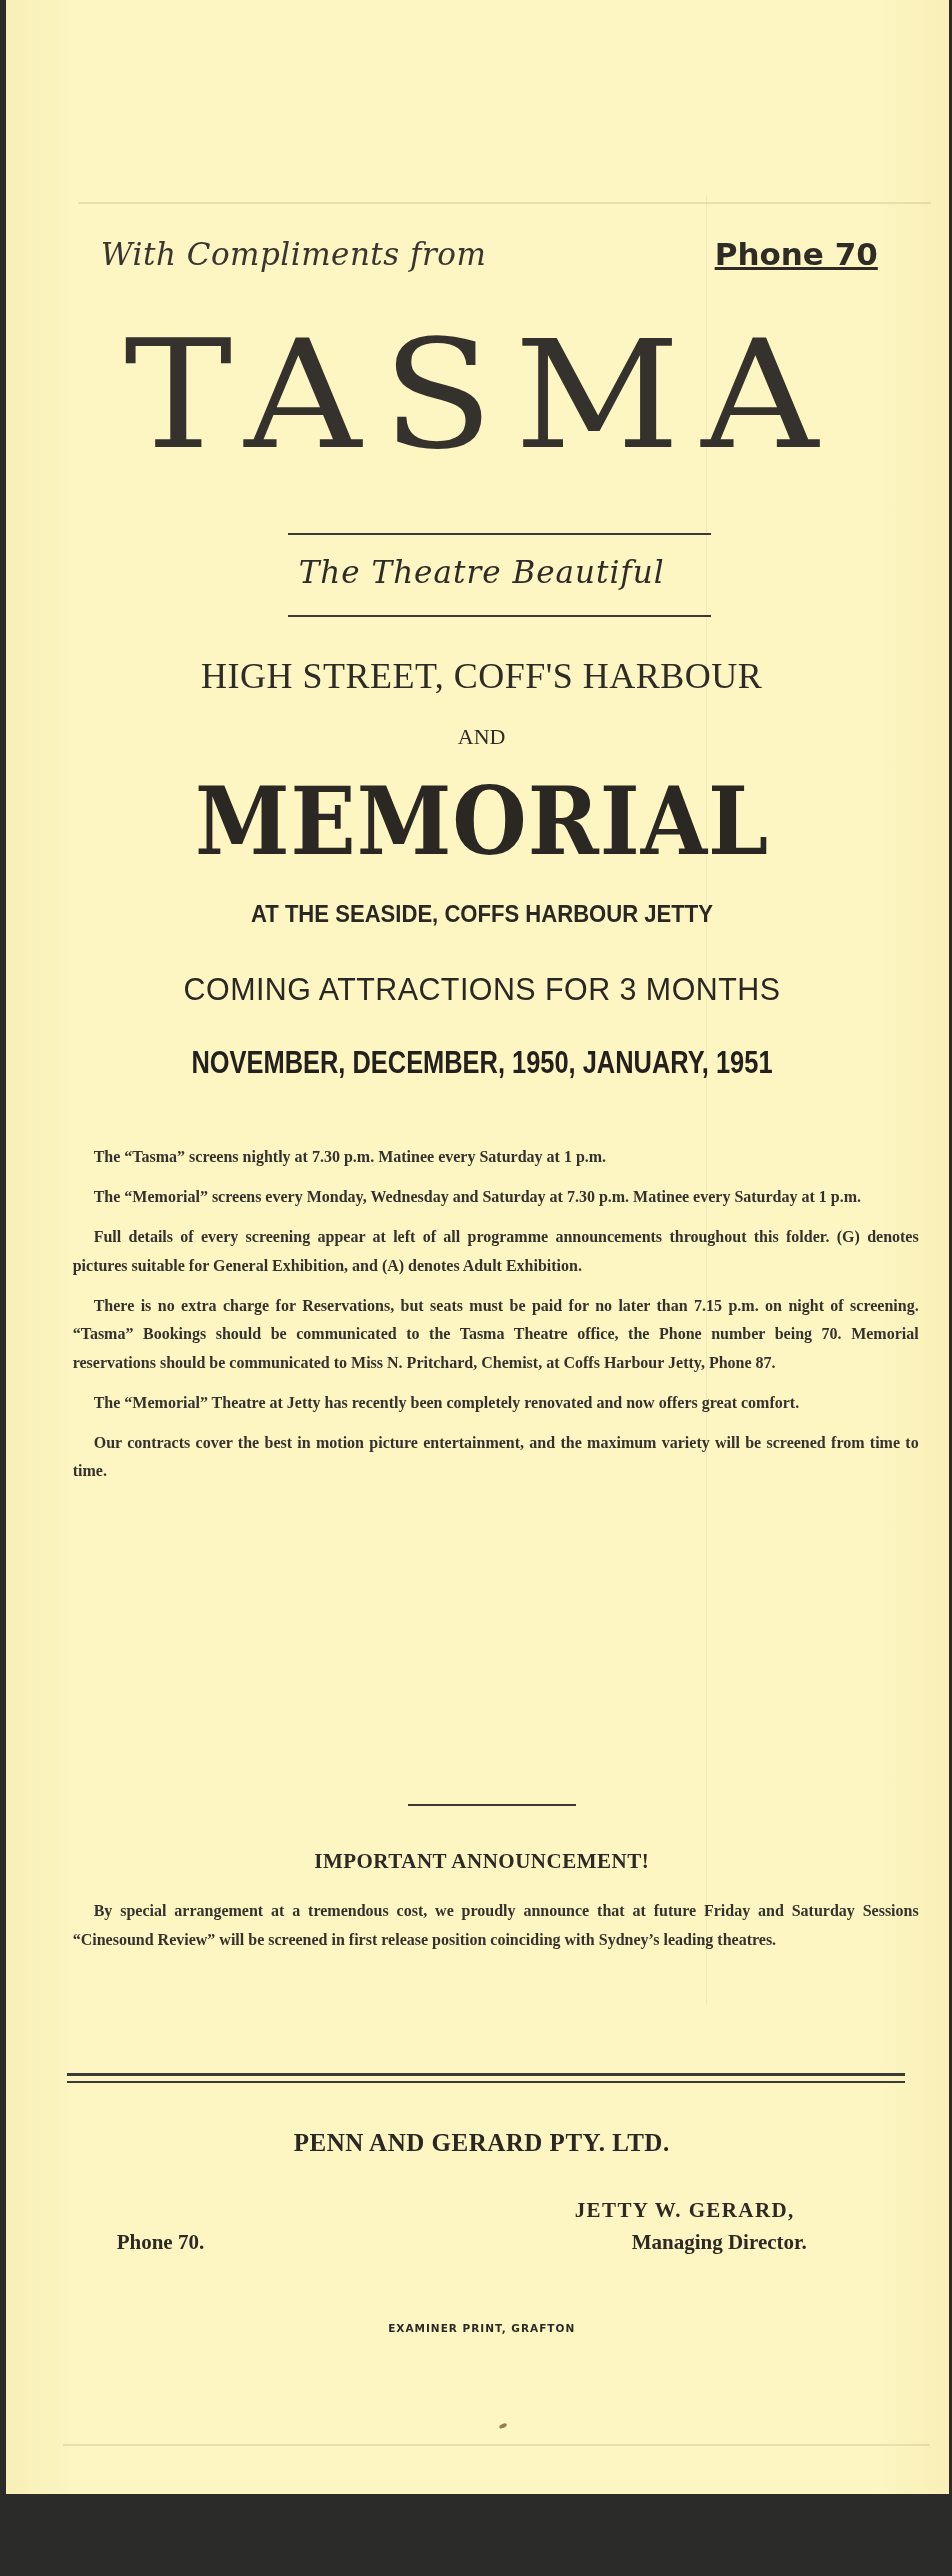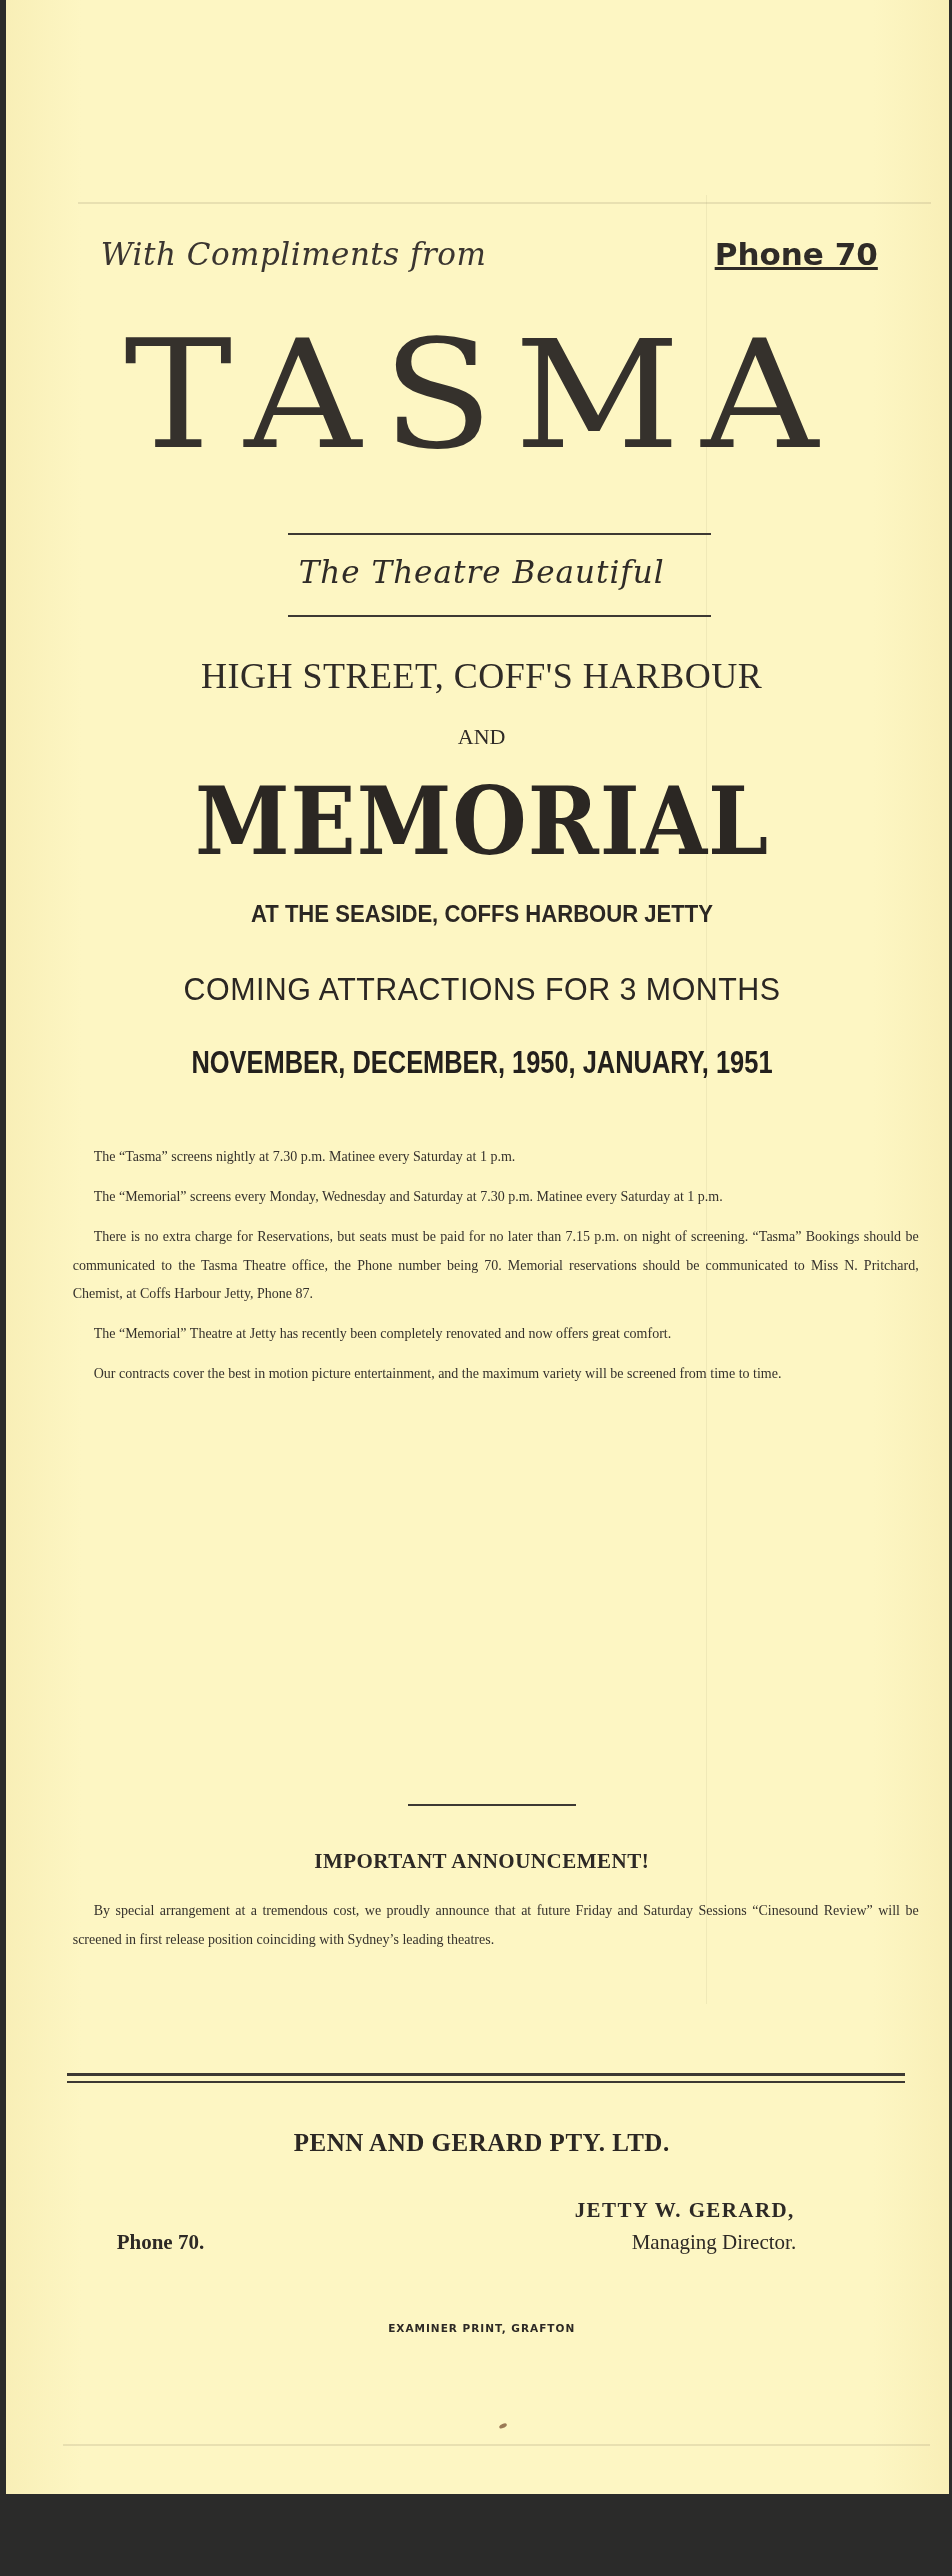--- a/index.html
+++ b/index.html
@@ -69,22 +69,22 @@
       font-family: "Liberation Sans", sans-serif; font-size: 32px;
       color: #2b2723; letter-spacing: 0.5px; transform: scaleX(0.95);
     }
     .months {
       left: 0; width: 952px; top: 1045px; text-align: center;
       font-family: "Liberation Sans", sans-serif; font-weight: bold;
       font-size: 31px; color: #23201d; transform: scaleX(0.82);
     }
     .body-text {
       position: absolute; left: 67px; width: 846px;
-      font-family: "Liberation Serif", serif; font-weight: normal;
-      font-size: 14px; line-height: 28.6px; color: #35312c;
+      font-family: "Liberation Serif", serif; font-weight: bold;
+      font-size: 16px; line-height: 28.6px; color: #35312c;
       text-align: justify; text-indent: 21px;
     }
     .body-text p { margin: 0 0 11.4px 0; }
     .ann-title {
       left: 0; width: 952px; top: 1849px; text-align: center;
       font-family: "Liberation Serif", serif; font-weight: bold;
       font-size: 21px; color: #2d2925; letter-spacing: 0.5px;
     }
     .company {
       left: 0; width: 952px; top: 2082px; text-align: center;
@@ -96,21 +96,21 @@
       font-family: "Liberation Serif", serif; font-weight: bold;
       font-size: 21px; color: #2d2925; letter-spacing: 1.4px;
     }
     .phone-bottom {
       left: 67px; top: 2230px;
       font-family: "Liberation Serif", serif; font-weight: bold;
       font-size: 21px; color: #2d2925; margin-left: 44px;
     }
     .title-role {
       left: 626px; top: 2230px;
-      font-family: "Liberation Serif", serif; font-weight: normal;
+      font-family: "Liberation Serif", serif; font-weight: bold;
       font-size: 21px; color: #2d2925;
     }
     .printer {
       left: 0; width: 952px; top: 2322px; text-align: center;
       font-family: "DejaVu Sans", sans-serif; font-weight: bold;
       font-size: 10.5px; color: #2d2925; letter-spacing: 1px;
     }
     .stain {
       position: absolute; left: 493px; top: 2424px; width: 7.6px; height: 3.8px;
       background: #9a7a55; border-radius: 50%; transform: rotate(-25deg);
@@ -139,20 +139,21 @@
 
   <div class="abs memorial">MEMORIAL</div>
   <div class="abs seaside">AT THE SEASIDE, COFFS HARBOUR JETTY</div>
 
   <div class="abs coming">COMING ATTRACTIONS FOR 3 MONTHS</div>
   <div class="abs months">NOVEMBER, DECEMBER, 1950, JANUARY, 1951</div>
 
   <div class="body-text" style="top:1143px;">
     <p>The “Tasma” screens nightly at 7.30 p.m. Matinee every Saturday at 1 p.m.</p>
     <p>The “Memorial” screens every Monday, Wednesday and Saturday at 7.30 p.m. Matinee every Saturday at 1 p.m.</p>
+    <p>Full details of every screening appear at left of all programme announcements throughout this folder. (G) denotes pictures suitable for General Exhibition, and (A) denotes Adult Exhibition.</p>
     <p>There is no extra charge for Reservations, but seats must be paid for no later than 7.15 p.m. on night of screening. “Tasma” Bookings should be communicated to the Tasma Theatre office, the Phone number being 70. Memorial reservations should be communicated to Miss N. Pritchard, Chemist, at Coffs Harbour Jetty, Phone 87.</p>
     <p>The “Memorial” Theatre at Jetty has recently been completely renovated and now offers great comfort.</p>
     <p>Our contracts cover the best in motion picture entertainment, and the maximum variety will be screened from time to time.</p>
   </div>
 
   <div class="hr" style="left:402px; top:1804px; width:168px;"></div>
 
   <div class="abs ann-title">IMPORTANT ANNOUNCEMENT!</div>
   <div class="body-text" style="top:1897px;">
     <p>By special arrangement at a tremendous cost, we proudly announce that at future Friday and Saturday Sessions “Cinesound Review” will be screened in first release position coinciding with Sydney’s leading theatres.</p>

